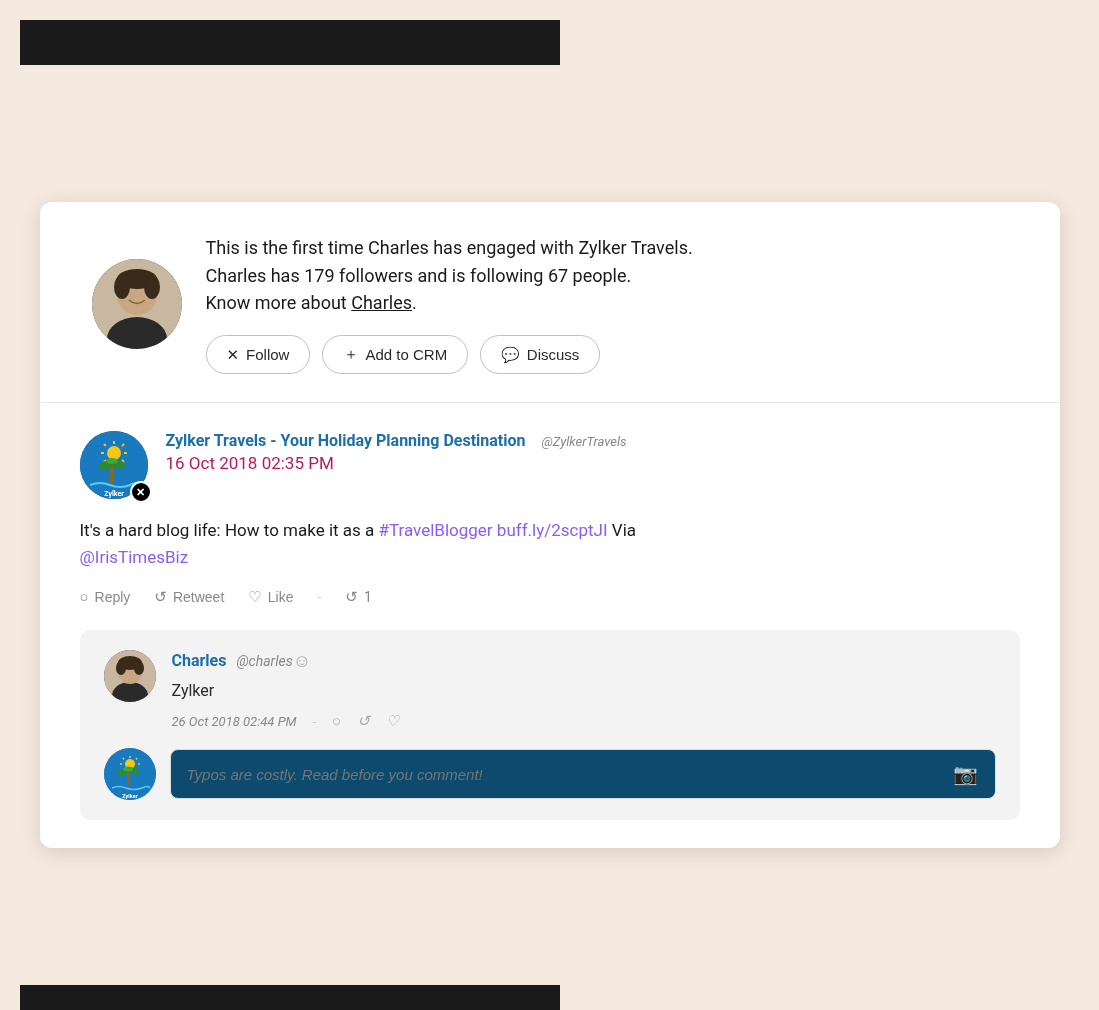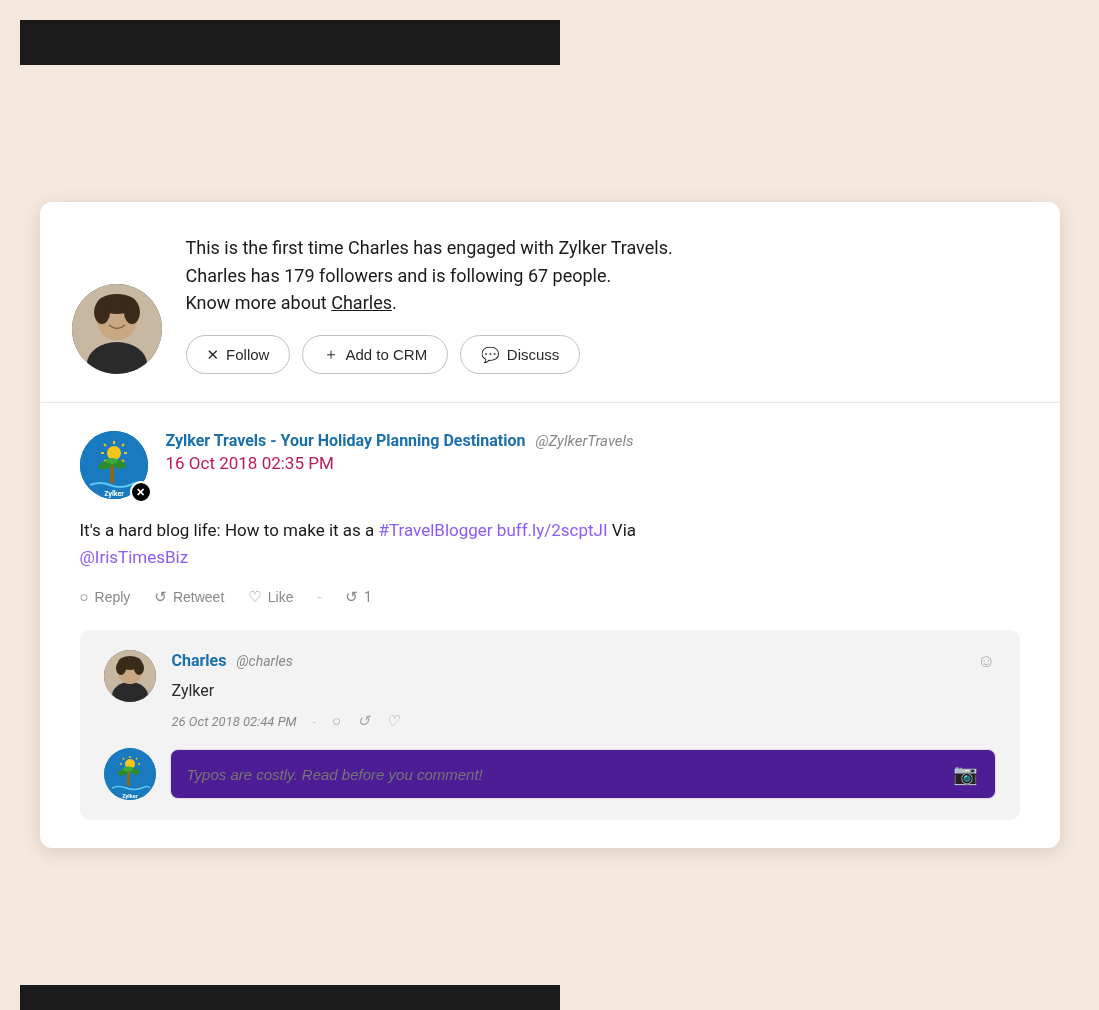--- a/index.html
+++ b/index.html
@@ -46,24 +46,24 @@
       border-radius: 12px;
       box-shadow: 0 4px 20px rgba(0,0,0,0.12);
       width: 1020px;
       overflow: hidden;
       position: relative;
       z-index: 1;
     }
 
     
     .profile-section {
-      padding: 32px 40px 28px 32px;
+      padding: 32px 40px 28px 52px;
       border-bottom: 1px solid #e8e8e8;
       display: flex;
-      align-items: flex-end;
+      align-items: center;
       gap: 24px;
     }
 
     .profile-avatar {
       width: 90px;
       height: 90px;
       border-radius: 50%;
       flex-shrink: 0;
       overflow: hidden;
       background: #666;
@@ -167,24 +167,24 @@
     }
 
     .tweet-author-name {
       font-size: 16px;
       font-weight: 700;
       color: #1a6fad;
       text-decoration: none;
     }
 
     .tweet-author-handle {
-      font-size: 15px;
+      font-size: 13px;
       color: #888;
       font-style: italic;
-      margin-left: 6px;
+      margin-left: 12px;
     }
 
     .tweet-date {
       font-size: 17px;
       color: #be185d;
       margin-top: 3px;
     }
 
     .tweet-body {
       margin-top: 18px;
@@ -251,21 +251,20 @@
       overflow: hidden;
     }
 
     .reply-content {
       flex: 1;
     }
 
     .reply-header {
       display: flex;
       align-items: center;
-      justify-content: space-between;
     }
 
     .reply-author {
       font-size: 16px;
       font-weight: 700;
       color: #1a6fad;
     }
 
     .reply-handle {
       font-size: 14px;
@@ -326,21 +325,21 @@
       border-radius: 50%;
       flex-shrink: 0;
       background: #1a6fad;
       overflow: hidden;
     }
 
     .comment-input-wrapper {
       flex: 1;
       display: flex;
       align-items: center;
-      background: #4c1d95;
+      background: #0c4a6e;
       border: 1.5px solid #ddd;
       border-radius: 8px;
       padding: 12px 16px;
     }
 
     .comment-input {
       flex: 1;
       border: none;
       outline: none;
       font-size: 15px;

